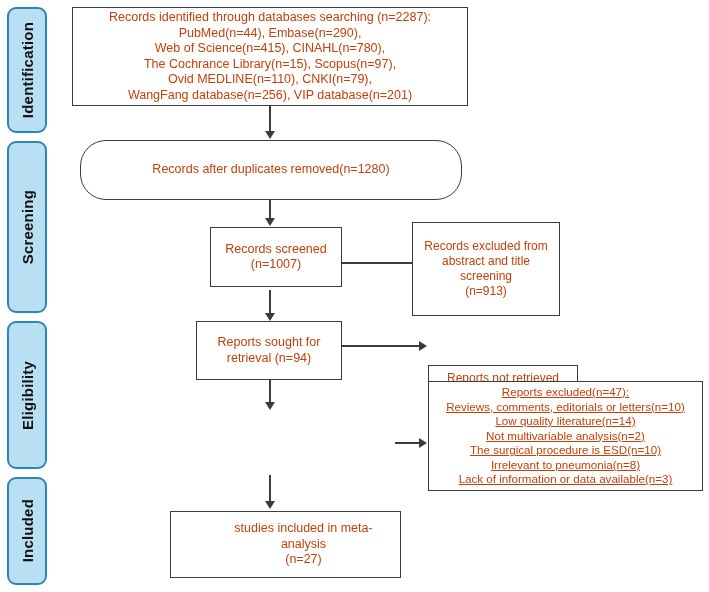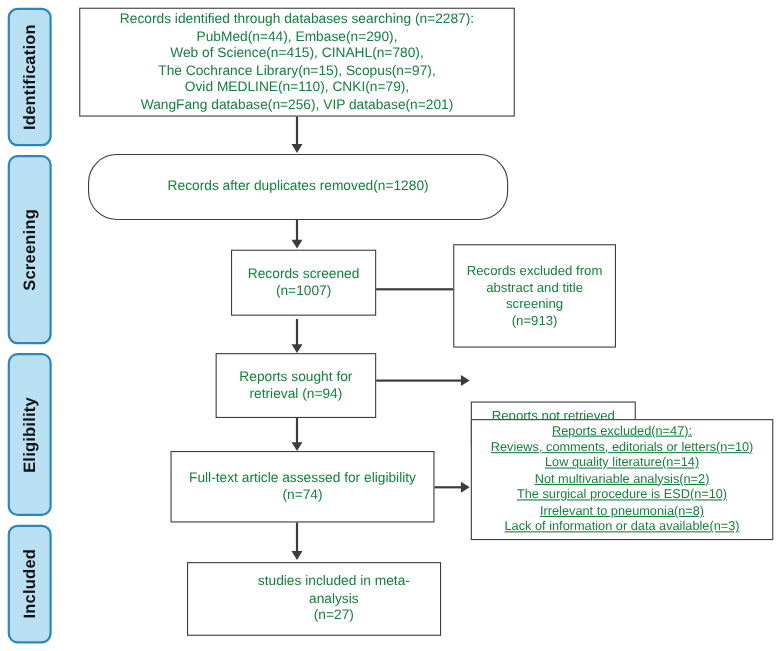--- a/index.html
+++ b/index.html
@@ -54,21 +54,21 @@
     display: flex;
     align-items: center;
     justify-content: center;
     text-align: center;
     padding: 3px 6px;
   }
   .fbox .btext {
     font-size: 12.5px;
     line-height: 15.5px;
     white-space: pre-line;
-    color: #15803d;
+    color: #c2410c;
   }
   .fbox.small .btext { font-size: 12px; line-height: 15px; }
   .fbox.tiny  .btext { font-size: 11.6px; line-height: 14.6px; text-decoration: underline; }
 
   
   .vline, .hline {
     position: absolute;
     background: #3c3c3c;
   }
   .vline { width: 1.6px; }
@@ -156,24 +156,20 @@
   <div class="arrow-right" style="left:419px; top:341px;"></div>
 
   <div class="fbox small" style="left:428px; top:325px; width:150px; height:41px;margin-top:40px;">
     <span class="btext">Reports not retrieved
 (n=20)</span>
   </div>
 
   <div class="vline" style="left:269px; top:380px; height:24px;"></div>
   <div class="arrow-down" style="left:265px; top:402px;"></div>
 
-  <div class="fbox" style="left:155px; top:410px; width:240px; height:65px;">
-    <span class="btext">Full-text article assessed for eligibility
-(n=74)</span>
-  </div>
 
   <div class="hline" style="left:395px; top:442px; width:25px;"></div>
   <div class="arrow-right" style="left:419px; top:438px;"></div>
 
   <div class="fbox tiny" style="left:428px; top:381px; width:275px; height:110px;">
     <span class="btext">Reports excluded(n=47):
 Reviews, comments, editorials or letters(n=10)
 Low quality literature(n=14)
 Not multivariable analysis(n=2)
 The surgical procedure is ESD(n=10)

